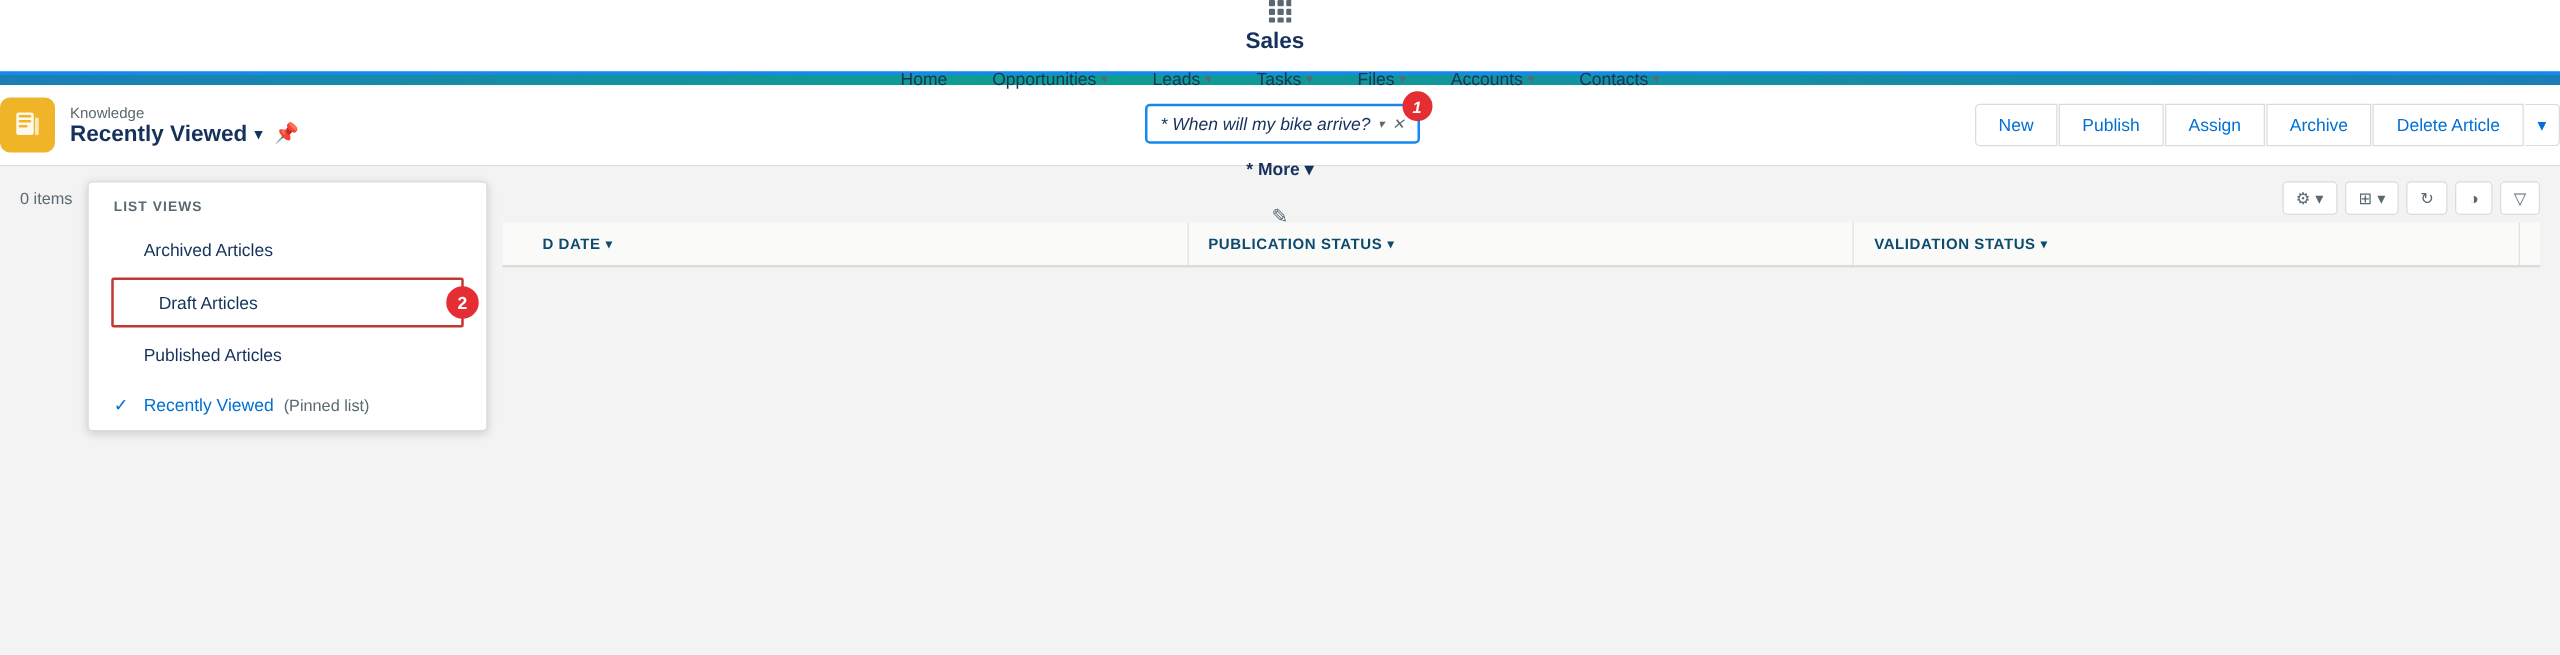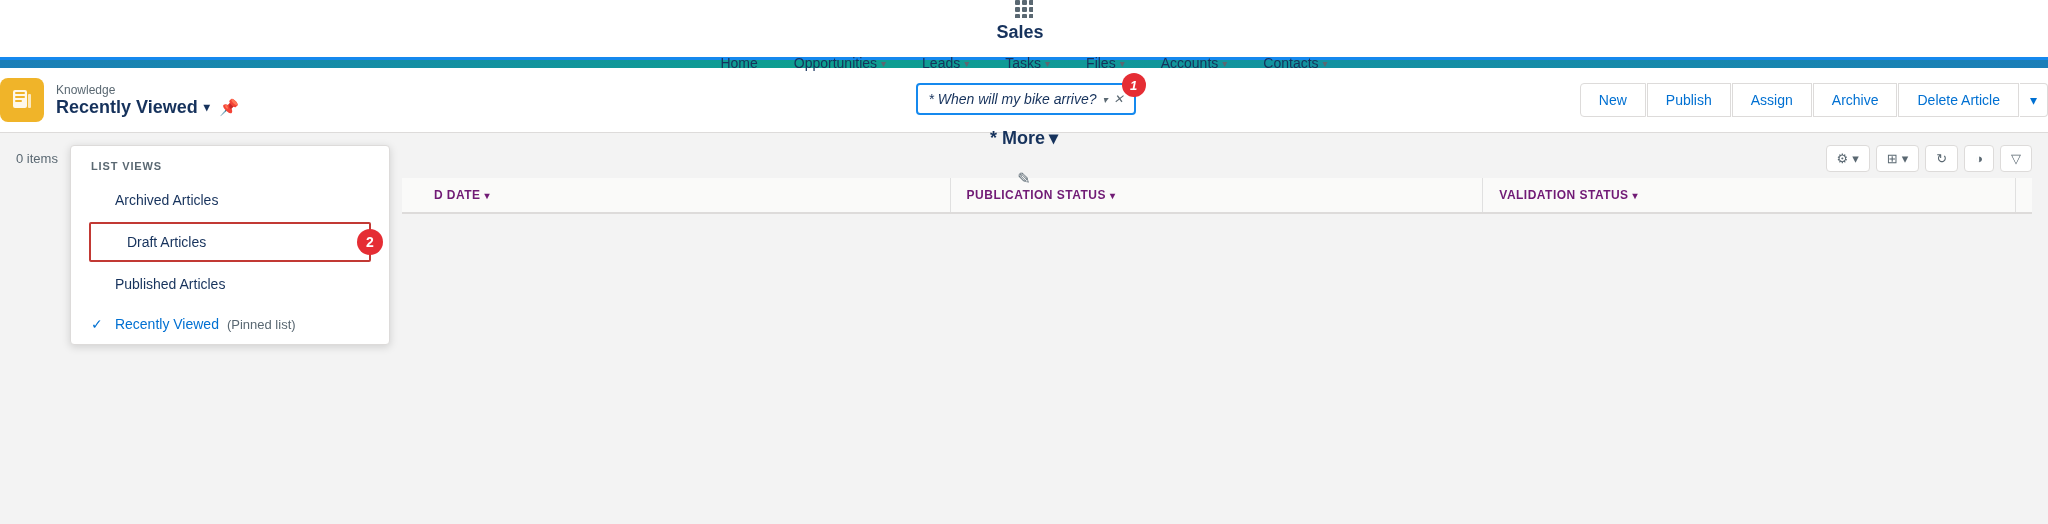--- a/index.html
+++ b/index.html
@@ -71,21 +71,21 @@
       color: #5a6872;
       cursor: pointer;
     }
     .nav-tab-active .chevron { font-size: 10px; color: #5a6872; }
 
     .nav-more {
       display: flex;
       align-items: center;
       gap: 4px;
       padding: 8px 12px;
-      font-size: 18px;
+      font-size: 14px;
       color: #16325c;
       font-weight: 600;
       cursor: pointer;
     }
     .nav-edit-icon {
       padding: 8px;
       color: #5a6872;
       cursor: pointer;
       font-size: 16px;
     }
@@ -249,21 +249,21 @@
       border-bottom: 2px solid #dddbda;
       padding: 0 16px;
     }
     .col-header {
       display: flex;
       align-items: center;
       gap: 4px;
       padding: 10px 16px;
       font-size: 12px;
       font-weight: 600;
-      color: #701a75;
+      color: #0c4a6e;
       text-transform: uppercase;
       letter-spacing: 0.04em;
       cursor: pointer;
       border-right: 1px solid #e0e0e0;
       flex: 1;
     }
     .col-header .chevron { font-size: 10px; }
 
     .step-badge {
       background: #e52d34;

